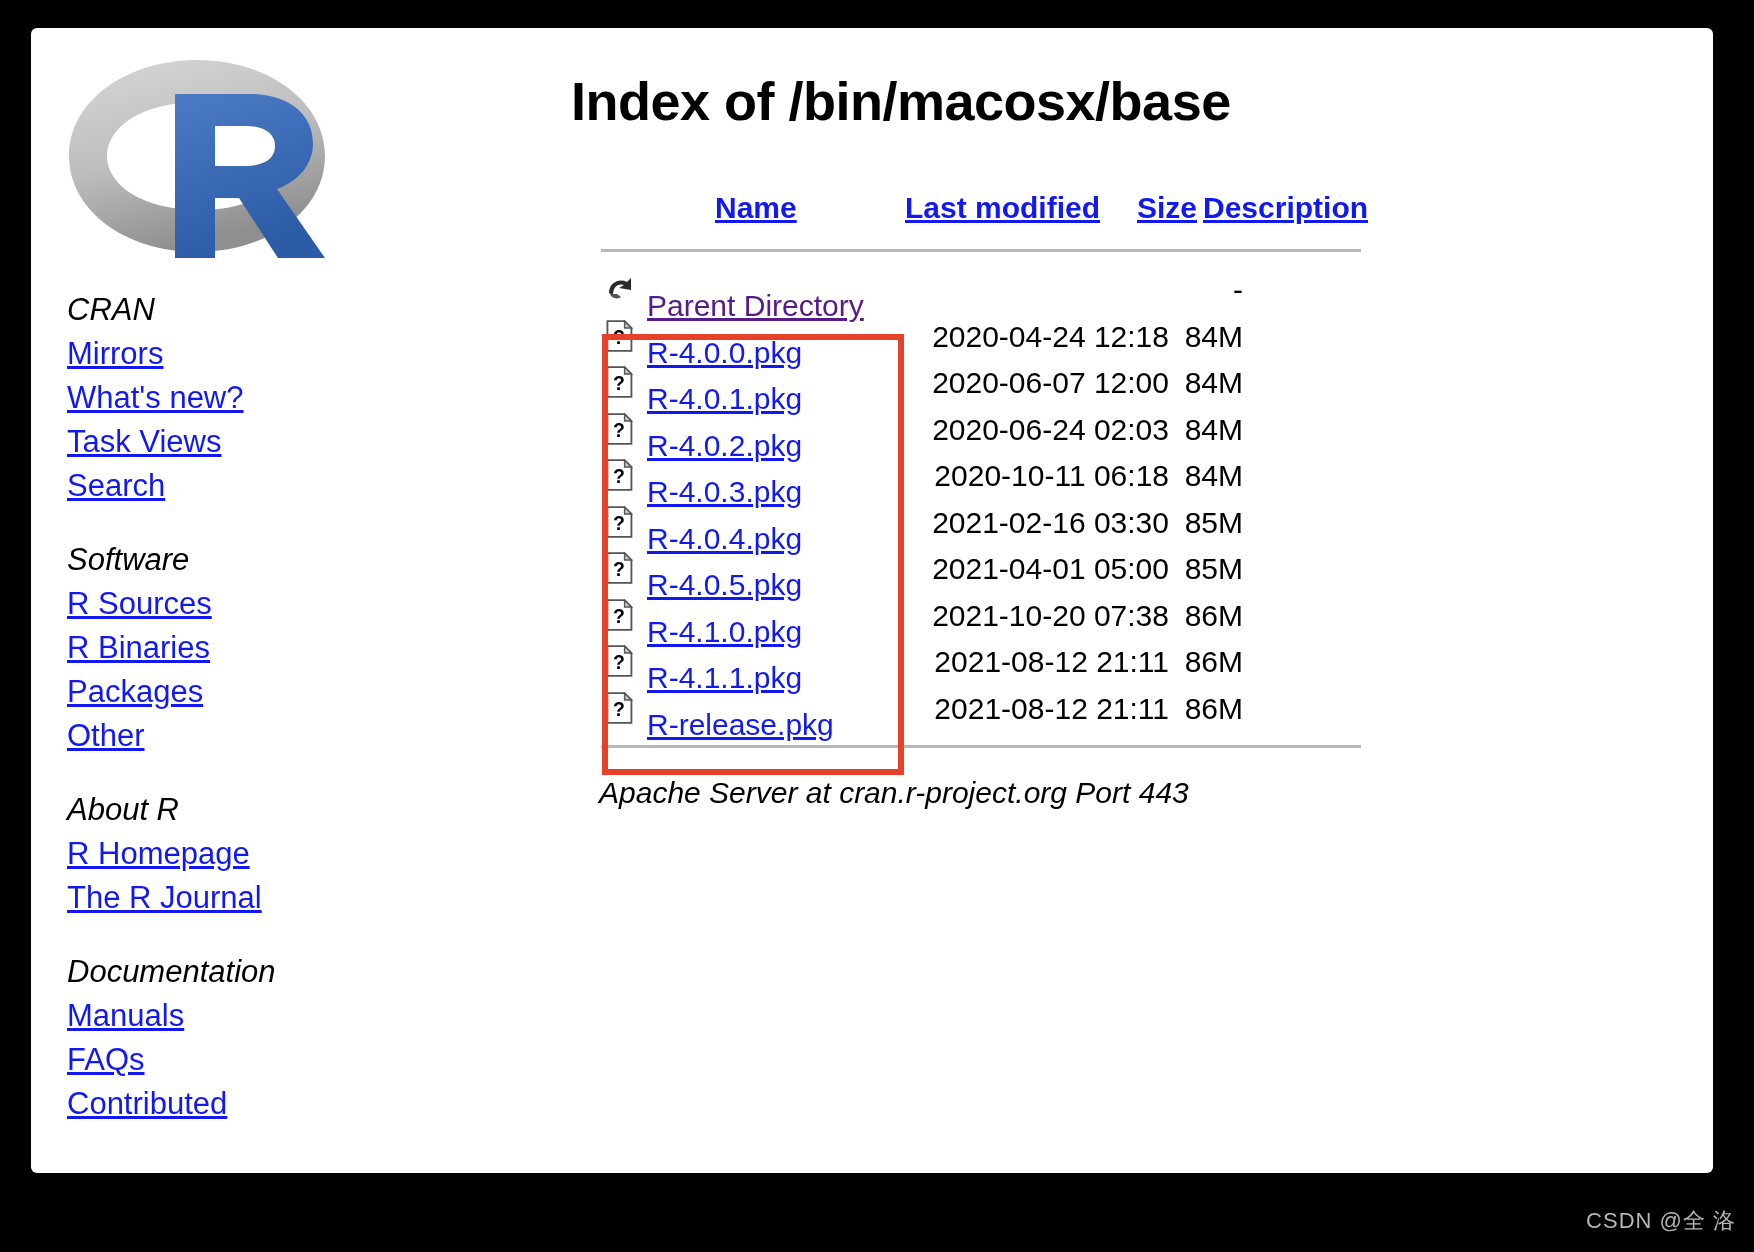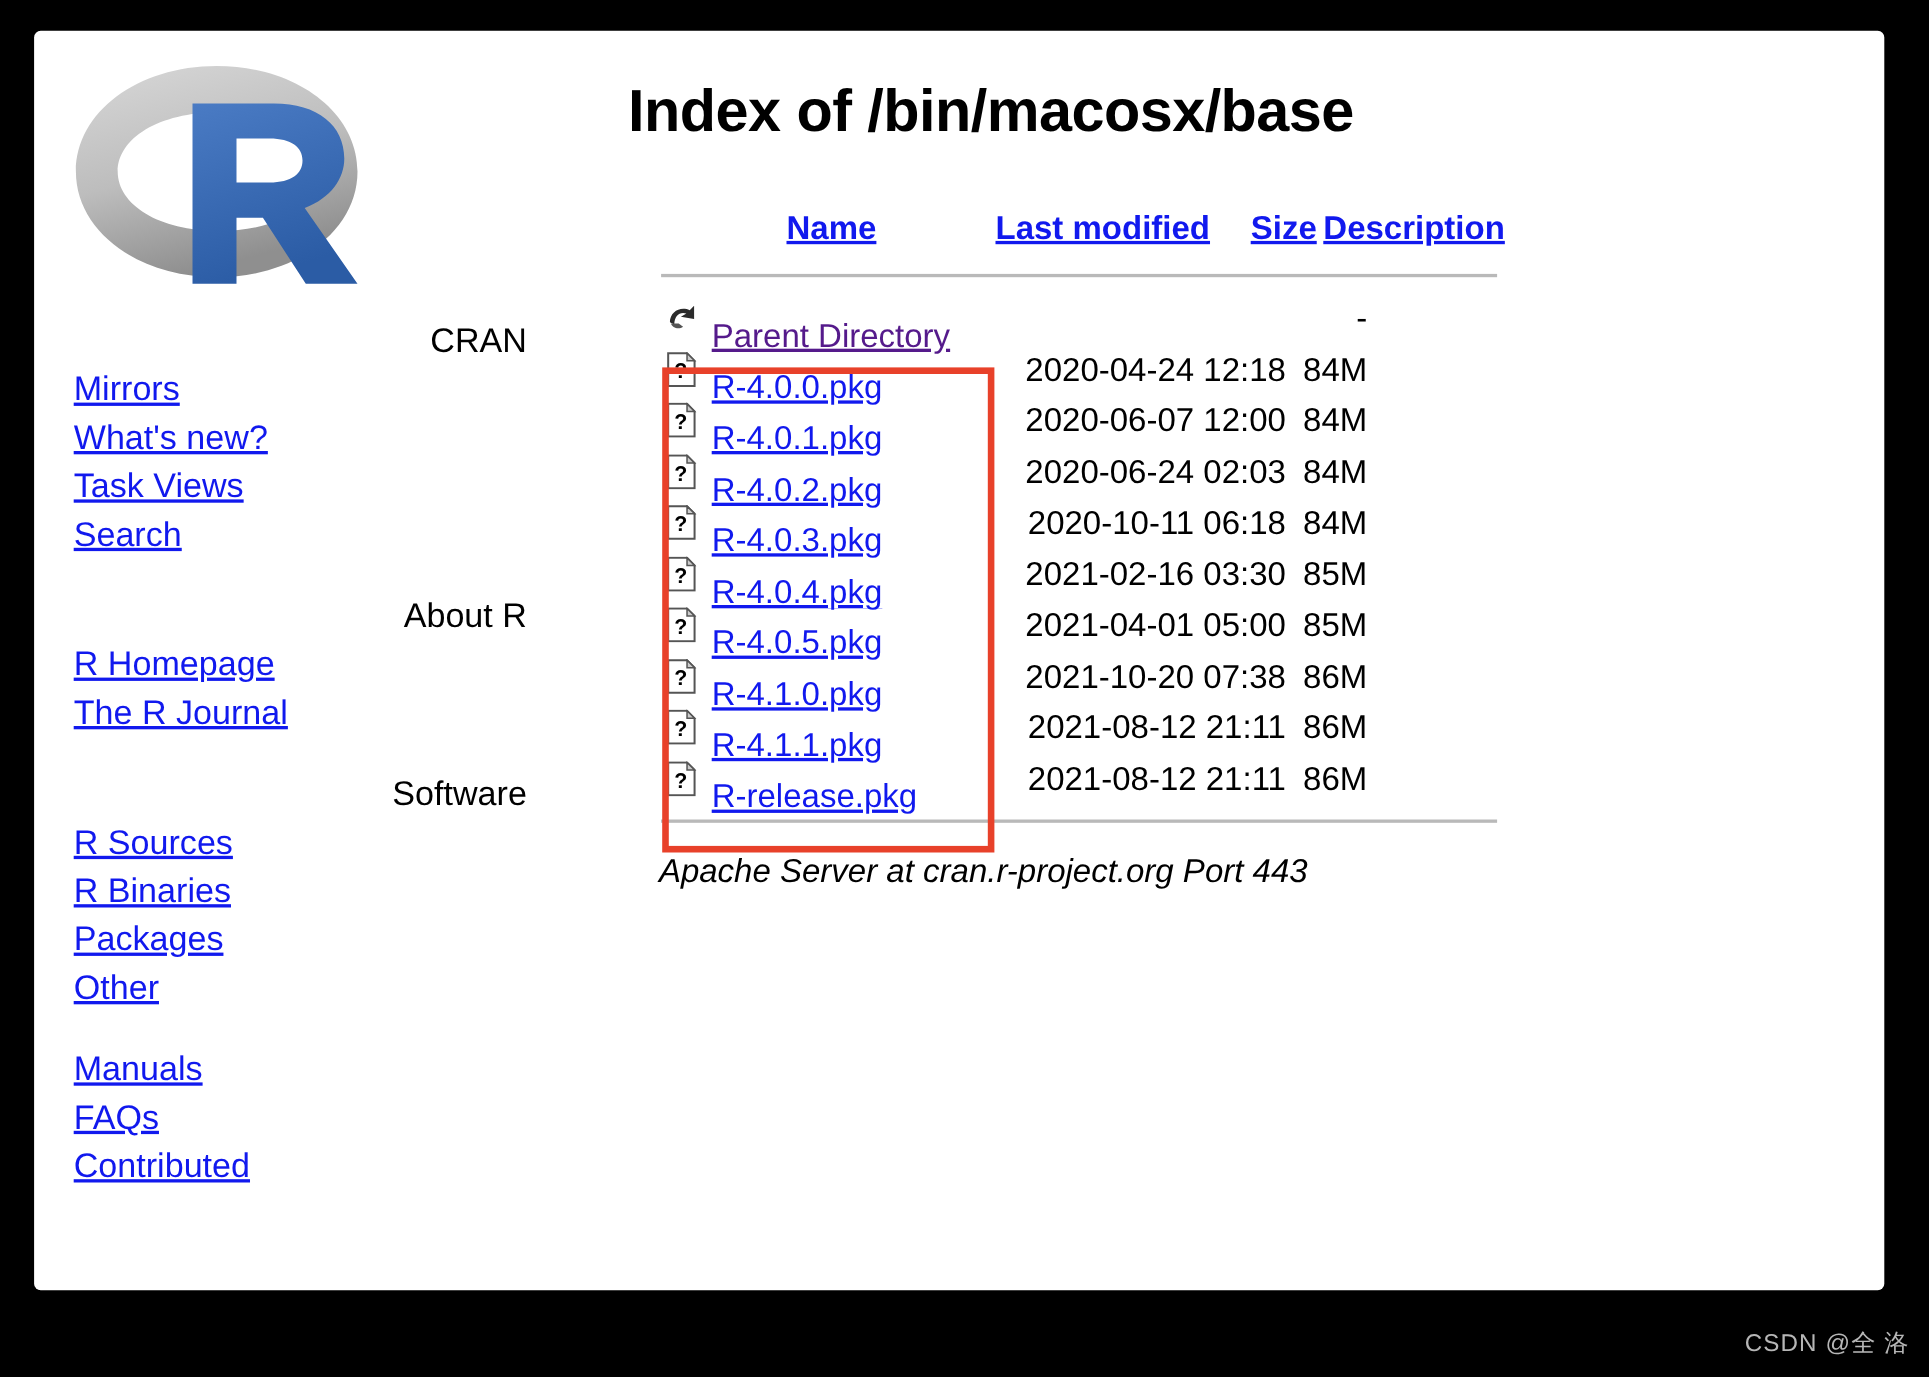--- a/index.html
+++ b/index.html
@@ -48,26 +48,26 @@
     position: relative;
   }
   .logo-wrap svg { display: block; }
 
   .nav {
     margin-top: 22px;
     margin-left: 18px;
   }
   .nav-group { margin-bottom: 30px; }
   .nav-head {
+    font-style: italic;
     font-size: 31px;
     color: #000000;
     line-height: 44px;
     letter-spacing: 0px;
     white-space: nowrap;
-    text-align: right;
   }
   .nav-link {
     display: block;
     font-size: 31px;
     line-height: 44px;
     color: #1119ee;
     text-decoration: underline;
     text-underline-offset: 2px;
     white-space: nowrap;
     width: max-content;
@@ -255,34 +255,35 @@
 
           <div class="nav-group">
             <div class="nav-head">CRAN</div>
             <a class="nav-link" href="#">Mirrors</a>
             <a class="nav-link" href="#">What's new?</a>
             <a class="nav-link" href="#">Task Views</a>
             <a class="nav-link" href="#">Search</a>
           </div>
 
           <div class="nav-group">
-            <div class="nav-head">About R</div>
-            <a class="nav-link" href="#">R Homepage</a>
-            <a class="nav-link" href="#">The R Journal</a>
-          </div>
-
-          <div class="nav-group">
             <div class="nav-head">Software</div>
             <a class="nav-link" href="#">R Sources</a>
             <a class="nav-link" href="#">R Binaries</a>
             <a class="nav-link" href="#">Packages</a>
             <a class="nav-link" href="#">Other</a>
           </div>
 
           <div class="nav-group">
+            <div class="nav-head">About R</div>
+            <a class="nav-link" href="#">R Homepage</a>
+            <a class="nav-link" href="#">The R Journal</a>
+          </div>
+
+          <div class="nav-group">
+            <div class="nav-head">Documentation</div>
             <a class="nav-link" href="#">Manuals</a>
             <a class="nav-link" href="#">FAQs</a>
             <a class="nav-link" href="#">Contributed</a>
           </div>
 
         </div>
       </div>
 
       <div class="main">
 

